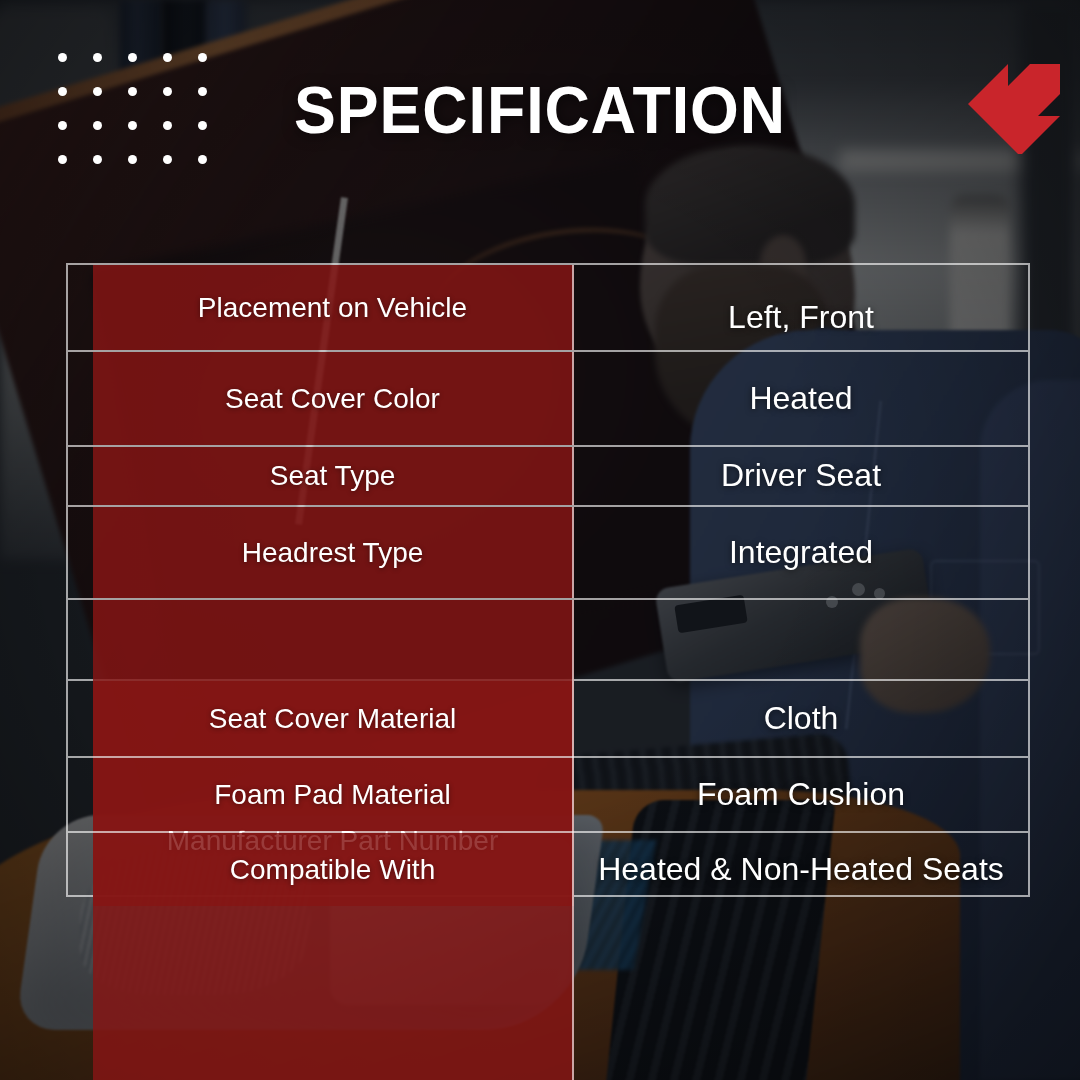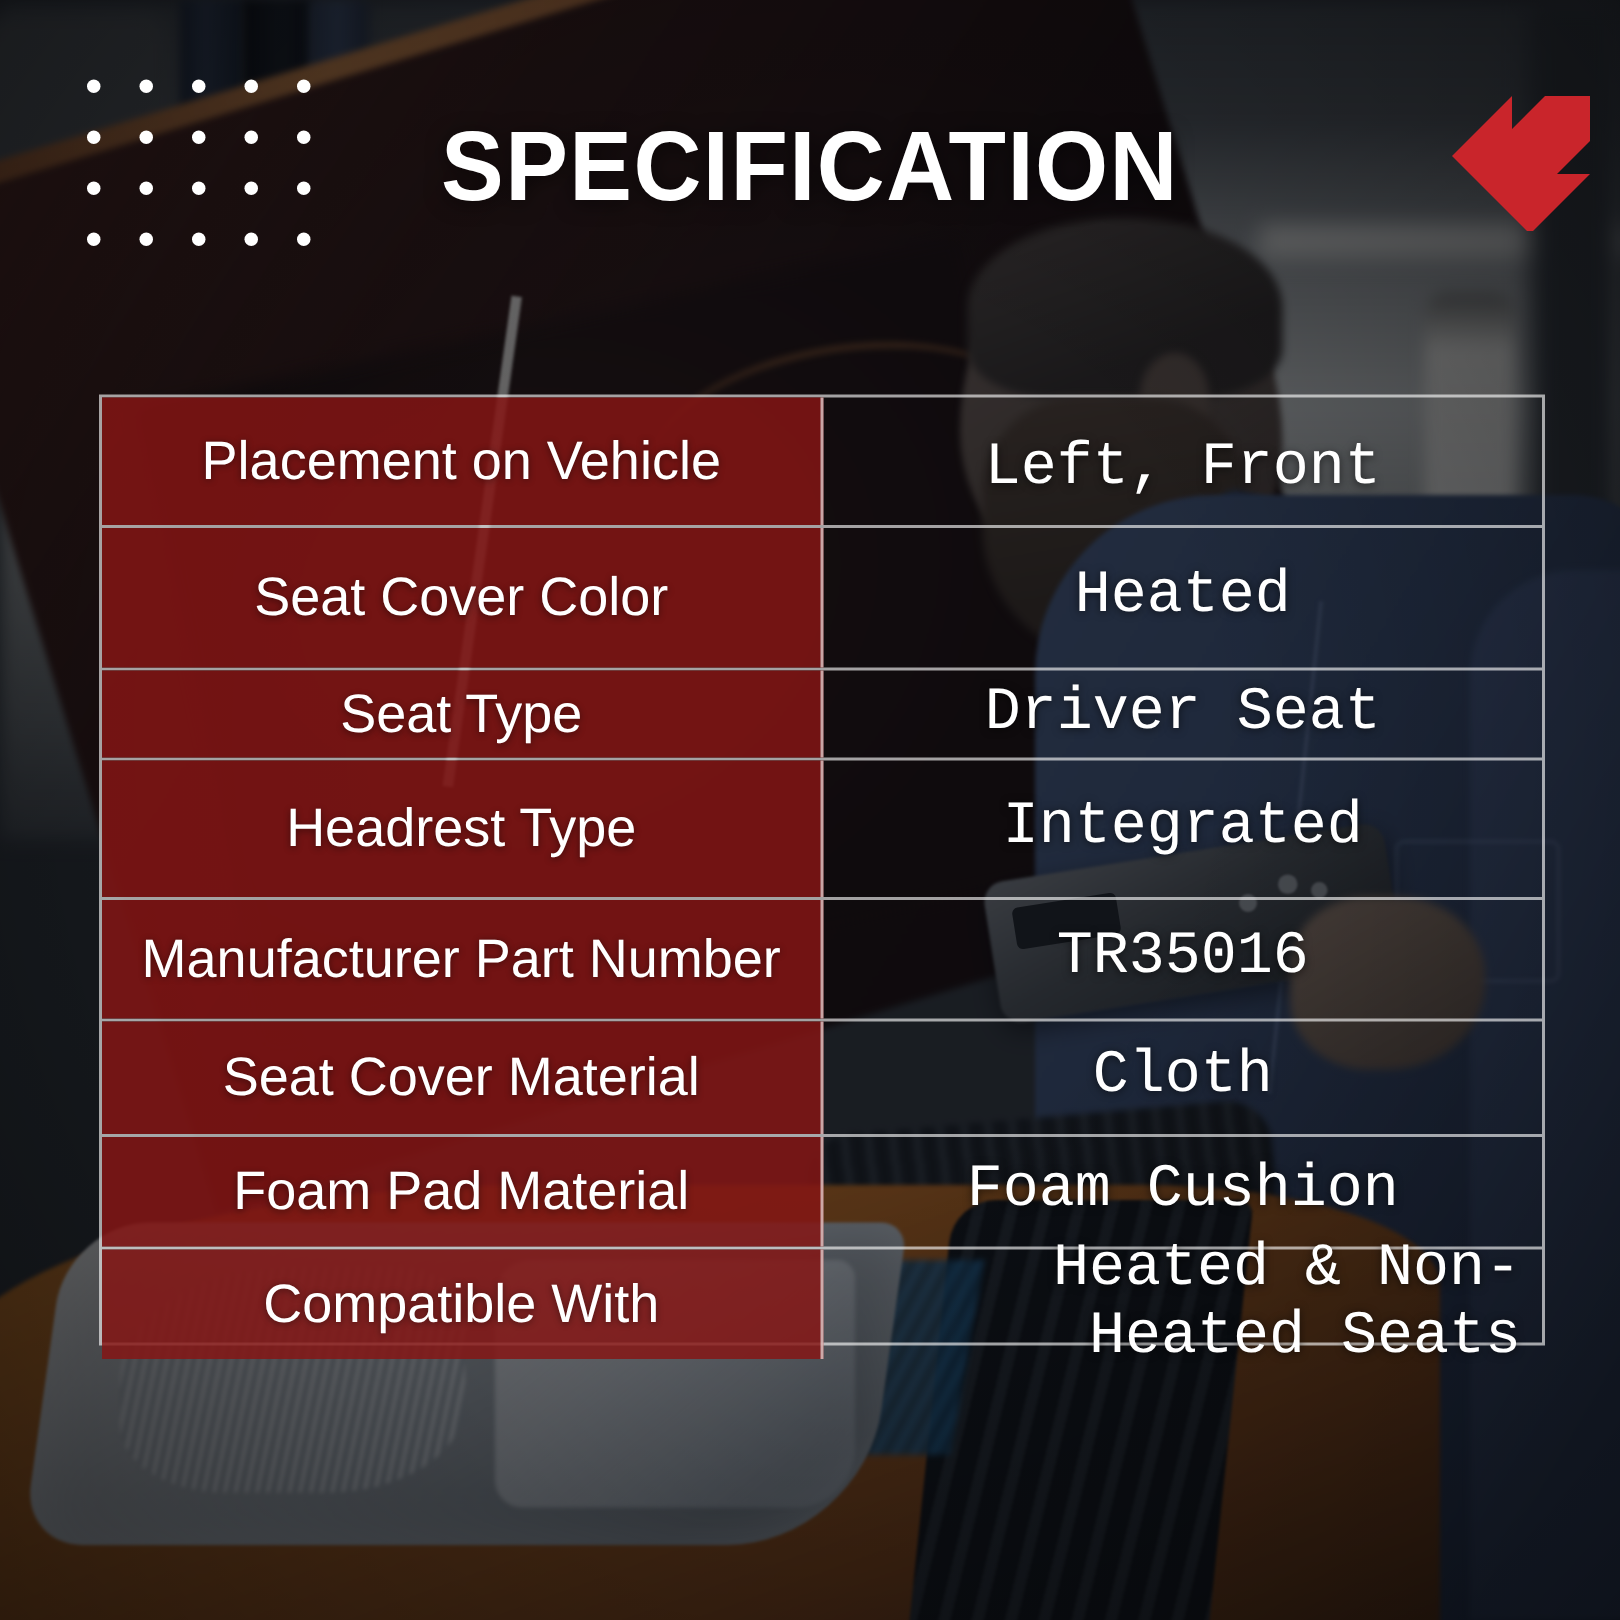--- a/index.html
+++ b/index.html
@@ -250,37 +250,37 @@
     border:2px solid rgba(255,255,255,.62);
     display:flex; flex-direction:column;
   }
   .spec-row { display:flex; flex:0 0 auto; border-bottom:2px solid rgba(255,255,255,.62); }
   .spec-row:last-child { border-bottom:none; }
   .spec-label {
     width:481px; flex:0 0 481px;
     background:rgba(133,22,20,.84);
     border-right:2px solid rgba(255,255,255,.62);
     display:flex; align-items:center; justify-content:center;
-    color:#fff; font-size:36px; line-height:1.12; text-align:right;
+    color:#fff; font-size:28px; line-height:1.12; text-align:right;
     padding:4px 14px;
     text-shadow:0 1px 5px rgba(0,0,0,.45);
+    margin-left:25px;
   }
   .spec-value {
     flex:1 1 auto;
     display:flex; align-items:center; justify-content:center;
-    color:#fff; font-size:40px; line-height:1.12; text-align:right;
+    color:#fff; font-size:32px; line-height:1.12; text-align:center;
     padding:4px 14px;
     text-shadow:0 1px 6px rgba(0,0,0,.6);
-    font-family:Liberation Mono, monospace;
   }
   .r0 { height:87px; }
   .r1 { height:95px; }
   .r2 { height:60px; }
   .r3 { height:93px; }
-  .r4 { height:81px; }
+  .r4 { height:81px;flex-direction:column; }
   .r5 { height:77px; }
   .r6 { height:75px; }
   .r7 { height:73px; }
   .r0 .spec-value { align-items:flex-end; padding-bottom:14px; }
 </style>
 </head>
 <body>
 
 <div id="bg-photo">
   <div class="wall-dark-top"></div>

